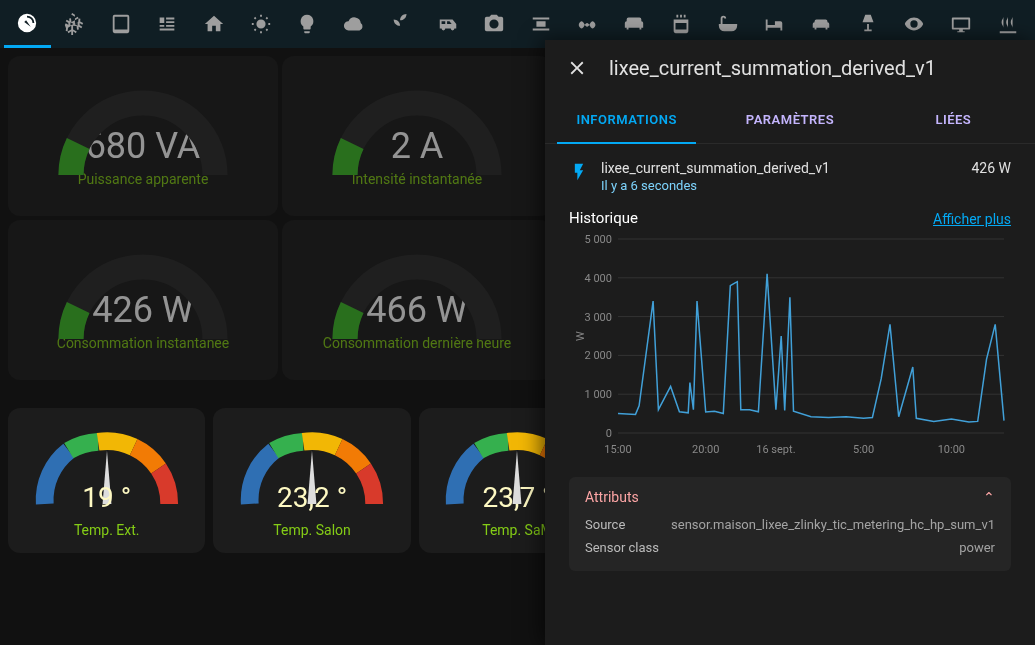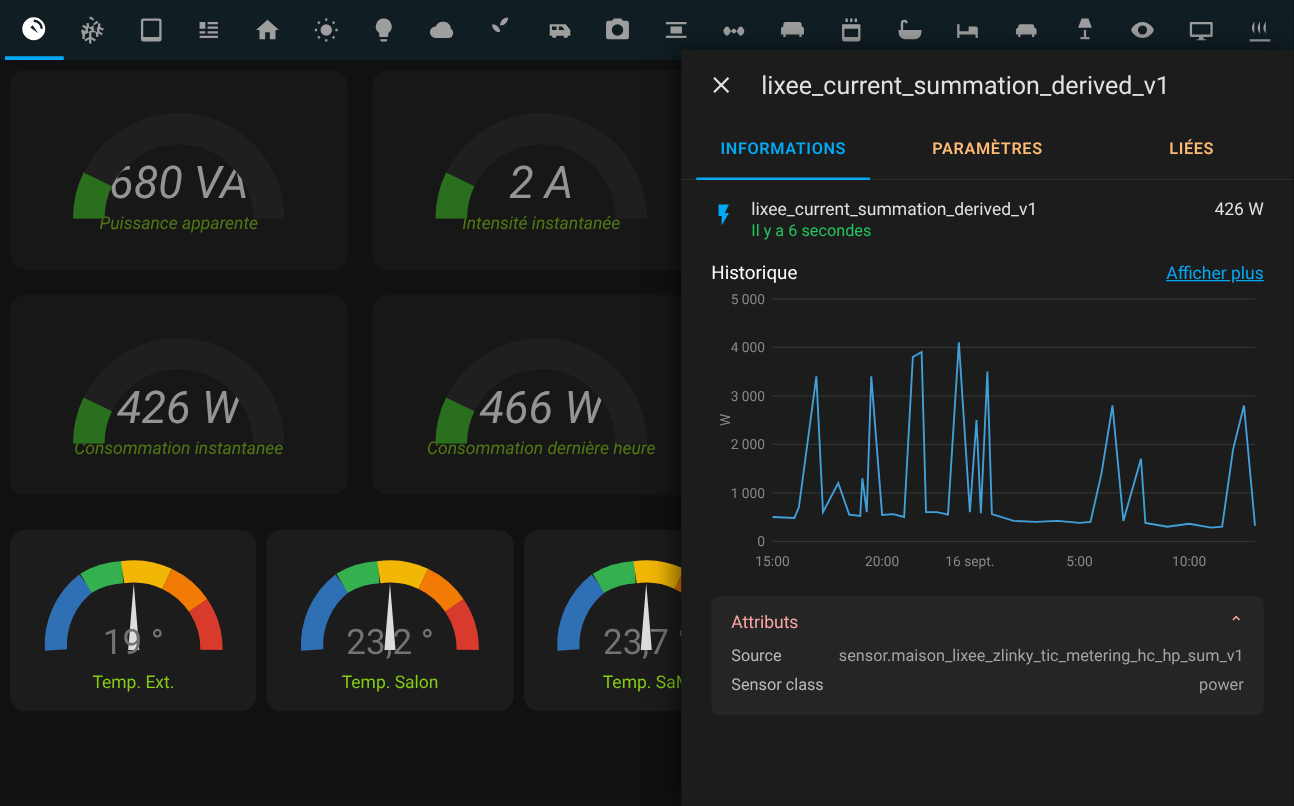--- a/index.html
+++ b/index.html
@@ -80,21 +80,21 @@
     width: 160px;
     height: 90px;
     position: relative;
   }
   .temp-value {
     position: absolute;
     bottom: 0;
     left: 50%;
     transform: translateX(-50%);
     font-size: 28px;
-    color: #737373;
+    color: #fef9c3;
   }
   .temp-card { height: 145px; }
   .temp-card .gauge-label { margin-top: 8px; }
 
   
   .side-panel {
     position: absolute;
     top: 40px;
     right: 0;
     width: 490px;
@@ -128,21 +128,21 @@
     border-bottom: 1px solid #2a2a2a;
   }
   .panel-tab {
     flex: 1;
     display: flex;
     align-items: center;
     justify-content: center;
     font-size: 13px;
     font-weight: 600;
     letter-spacing: 0.5px;
-    color: #fdba74;
+    color: #c4b5fd;
     cursor: pointer;
     position: relative;
   }
   .panel-tab.active {
     color: #03a9f4;
     text-align: center;
   }
   .panel-tab.active::after {
     content: '';
     position: absolute;
@@ -161,21 +161,21 @@
     align-items: flex-start;
     gap: 12px;
     margin-bottom: 16px;
   }
   .entity-icon {
     color: #03a9f4;
     margin-top: 2px;
   }
   .entity-info { flex: 1; }
   .entity-name { font-size: 14px; color: #e1e1e1; }
-  .entity-time { font-size: 13px; color: #22c55e; margin-top: 2px; }
+  .entity-time { font-size: 13px; color: #7dd3fc; margin-top: 2px; }
   .entity-state { font-size: 14px; color: #e1e1e1; white-space: nowrap; }
   .section-title {
     font-size: 15px;
     color: #fff;
     margin: 8px 0 4px;
     display: flex;
     justify-content: space-between;
     align-items: flex-end;
   }
   .link-more {
@@ -325,21 +325,21 @@
       </svg>
     </div>
     <div class="toolbar-item">
       <svg viewBox="0 0 24 24">
         <path d="M7 4c0 2-2 3-2 6s2 4 2 6M12 4c0 2-2 3-2 6s2 4 2 6M17 4c0 2-2 3-2 6s2 4 2 6M3 20h18v2H3v-2z"></path>
       </svg>
     </div>
   </div>
 
 <div class="dashboard" id="dashboard">
-    <div style="grid-column: 1 / span 5; display: grid; grid-template-columns: repeat(2, 270px); gap: 20px; opacity: 0.55; font-style: italic;">
+    <div style="grid-column: 1 / span 5; display: grid; grid-template-columns: repeat(2, 270px); gap: 4px; opacity: 0.55;">
       <div class="card">
     <div class="gauge">
       <svg viewBox="0 0 200 100">
         <path d="M20 100 A80 80 0 0 1 180 100" fill="none" stroke="#2b2b2b" stroke-width="28"></path>
         <path d="M20 100 A80 80 0 0 1 28 65" fill="none" stroke="#3dbd28" stroke-width="28"></path>
       </svg>
     </div>
     <div class="gauge-value"><span>680</span> <span class="unit">VA</span></div>
     <div class="gauge-label">Puissance apparente</div>
       </div>

